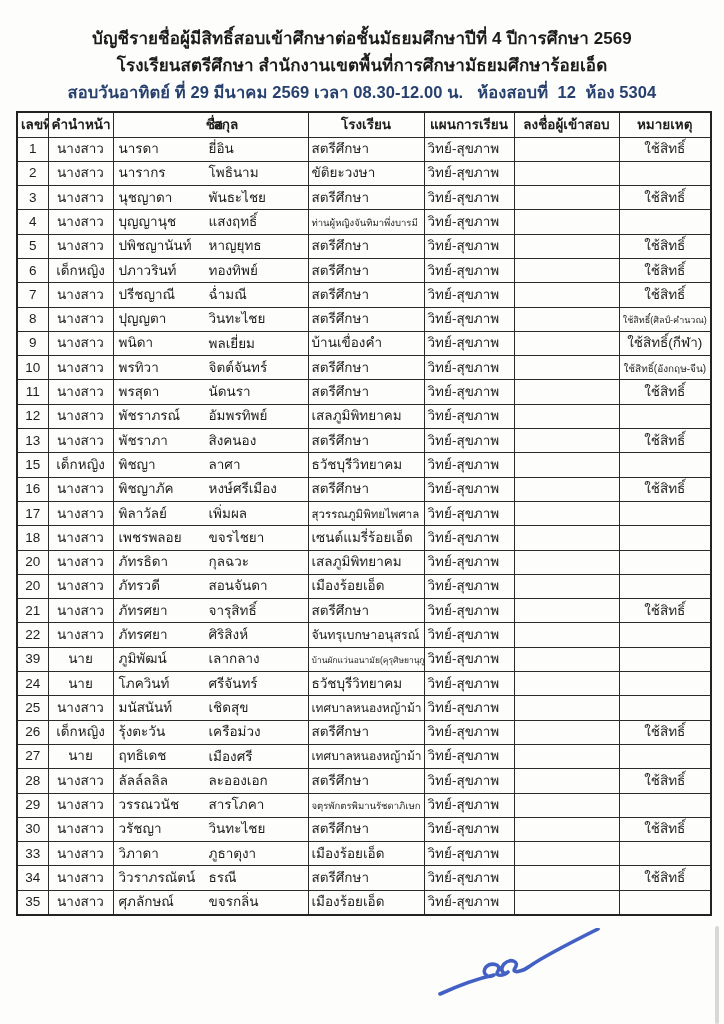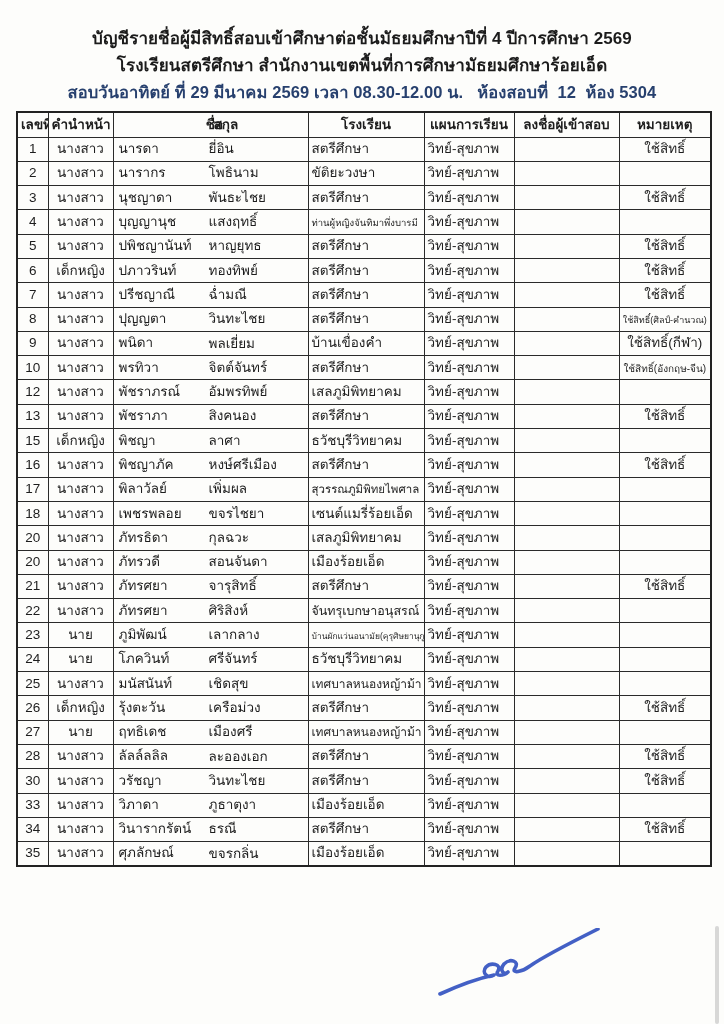--- a/index.html
+++ b/index.html
@@ -172,20 +172,29 @@
         <tr>
           <td class="c-no"><span>10</span></td>
           <td class="c-prefix"><span class="shrink" style="display: inline-block;">นางสาว</span></td>
           <td class="c-name"><span class="first">พรทิวา</span><span class="last">จิตต์จันทร์</span></td>
           <td class="c-school"><span class="shrink" style="display: inline-block;">สตรีศึกษา</span></td>
           <td class="c-program"><span class="shrink" style="display: inline-block;">วิทย์-สุขภาพ</span></td>
           <td class="c-sign"></td>
           <td class="c-remark"><span class="shrink" style="display: inline-block; font-size: 10px;">ใช้สิทธิ์(อังกฤษ-จีน)</span></td>
         </tr>
         <tr>
+          <td class="c-no"><span>11</span></td>
+          <td class="c-prefix"><span class="shrink" style="display: inline-block;">นางสาว</span></td>
+          <td class="c-name"><span class="first">พรสุดา</span><span class="last">นัดนรา</span></td>
+          <td class="c-school"><span class="shrink" style="display: inline-block;">สตรีศึกษา</span></td>
+          <td class="c-program"><span class="shrink" style="display: inline-block;">วิทย์-สุขภาพ</span></td>
+          <td class="c-sign"></td>
+          <td class="c-remark"><span class="shrink" style="display: inline-block;">ใช้สิทธิ์</span></td>
+        </tr>
+        <tr>
           <td class="c-no"><span>12</span></td>
           <td class="c-prefix"><span class="shrink" style="display: inline-block;">นางสาว</span></td>
           <td class="c-name"><span class="first">พัชราภรณ์</span><span class="last">อัมพรทิพย์</span></td>
           <td class="c-school"><span class="shrink" style="display: inline-block;">เสลภูมิพิทยาคม</span></td>
           <td class="c-program"><span class="shrink" style="display: inline-block;">วิทย์-สุขภาพ</span></td>
           <td class="c-sign"></td>
           <td class="c-remark"></td>
         </tr>
         <tr>
           <td class="c-no"><span>13</span></td>
@@ -262,21 +271,21 @@
         <tr>
           <td class="c-no"><span>22</span></td>
           <td class="c-prefix"><span class="shrink" style="display: inline-block;">นางสาว</span></td>
           <td class="c-name"><span class="first">ภัทรศยา</span><span class="last">ศิริสิงห์</span></td>
           <td class="c-school"><span class="shrink" style="display: inline-block; font-size: 12.5px;">จันทรุเบกษาอนุสรณ์</span></td>
           <td class="c-program"><span class="shrink" style="display: inline-block;">วิทย์-สุขภาพ</span></td>
           <td class="c-sign"></td>
           <td class="c-remark"></td>
         </tr>
         <tr>
-          <td class="c-no"><span>23</span></td>
+          <td class="c-no"><span>39</span></td>
           <td class="c-prefix"><span class="shrink" style="display: inline-block;">นาย</span></td>
           <td class="c-name"><span class="first">ภูมิพัฒน์</span><span class="last">เลากลาง</span></td>
           <td class="c-school"><span class="shrink" style="display: inline-block; font-size: 8.5px;">บ้านผักแว่นอนามัย(คุรุศิษยานุกูล)</span></td>
           <td class="c-program"><span class="shrink" style="display: inline-block;">วิทย์-สุขภาพ</span></td>
           <td class="c-sign"></td>
           <td class="c-remark"></td>
         </tr>
         <tr>
           <td class="c-no"><span>24</span></td>
           <td class="c-prefix"><span class="shrink" style="display: inline-block;">นาย</span></td>
@@ -316,41 +325,50 @@
         <tr>
           <td class="c-no"><span>28</span></td>
           <td class="c-prefix"><span class="shrink" style="display: inline-block;">นางสาว</span></td>
           <td class="c-name"><span class="first">ลัลล์ลลิล</span><span class="last">ละอองเอก</span></td>
           <td class="c-school"><span class="shrink" style="display: inline-block;">สตรีศึกษา</span></td>
           <td class="c-program"><span class="shrink" style="display: inline-block;">วิทย์-สุขภาพ</span></td>
           <td class="c-sign"></td>
           <td class="c-remark"><span class="shrink" style="display: inline-block;">ใช้สิทธิ์</span></td>
         </tr>
         <tr>
+          <td class="c-no"><span>29</span></td>
+          <td class="c-prefix"><span class="shrink" style="display: inline-block;">นางสาว</span></td>
+          <td class="c-name"><span class="first">วรรณวนัช</span><span class="last">สารโภคา</span></td>
+          <td class="c-school"><span class="shrink" style="display: inline-block; font-size: 9.5px;">จตุรพักตรพิมานรัชดาภิเษก</span></td>
+          <td class="c-program"><span class="shrink" style="display: inline-block;">วิทย์-สุขภาพ</span></td>
+          <td class="c-sign"></td>
+          <td class="c-remark"></td>
+        </tr>
+        <tr>
           <td class="c-no"><span>30</span></td>
           <td class="c-prefix"><span class="shrink" style="display: inline-block;">นางสาว</span></td>
           <td class="c-name"><span class="first">วรัชญา</span><span class="last">วินทะไชย</span></td>
           <td class="c-school"><span class="shrink" style="display: inline-block;">สตรีศึกษา</span></td>
           <td class="c-program"><span class="shrink" style="display: inline-block;">วิทย์-สุขภาพ</span></td>
           <td class="c-sign"></td>
           <td class="c-remark"><span class="shrink" style="display: inline-block;">ใช้สิทธิ์</span></td>
         </tr>
         <tr>
           <td class="c-no"><span>33</span></td>
           <td class="c-prefix"><span class="shrink" style="display: inline-block;">นางสาว</span></td>
           <td class="c-name"><span class="first">วิภาดา</span><span class="last">ภูธาตุงา</span></td>
           <td class="c-school"><span class="shrink" style="display: inline-block;">เมืองร้อยเอ็ด</span></td>
           <td class="c-program"><span class="shrink" style="display: inline-block;">วิทย์-สุขภาพ</span></td>
           <td class="c-sign"></td>
           <td class="c-remark"></td>
         </tr>
         <tr>
           <td class="c-no"><span>34</span></td>
           <td class="c-prefix"><span class="shrink" style="display: inline-block;">นางสาว</span></td>
-          <td class="c-name"><span class="first">วินารากรัตน์</span><span class="last">ธรณี</span></td>
+          <td class="c-name"><span class="first">วิวราภรณัตน์</span><span class="last">ธรณี</span></td>
           <td class="c-school"><span class="shrink" style="display: inline-block;">สตรีศึกษา</span></td>
           <td class="c-program"><span class="shrink" style="display: inline-block;">วิทย์-สุขภาพ</span></td>
           <td class="c-sign"></td>
           <td class="c-remark"><span class="shrink" style="display: inline-block;">ใช้สิทธิ์</span></td>
         </tr>
         <tr>
           <td class="c-no"><span>35</span></td>
           <td class="c-prefix"><span class="shrink" style="display: inline-block;">นางสาว</span></td>
           <td class="c-name"><span class="first">ศุภลักษณ์</span><span class="last">ขจรกลิ่น</span></td>
           <td class="c-school"><span class="shrink" style="display: inline-block;">เมืองร้อยเอ็ด</span></td>

